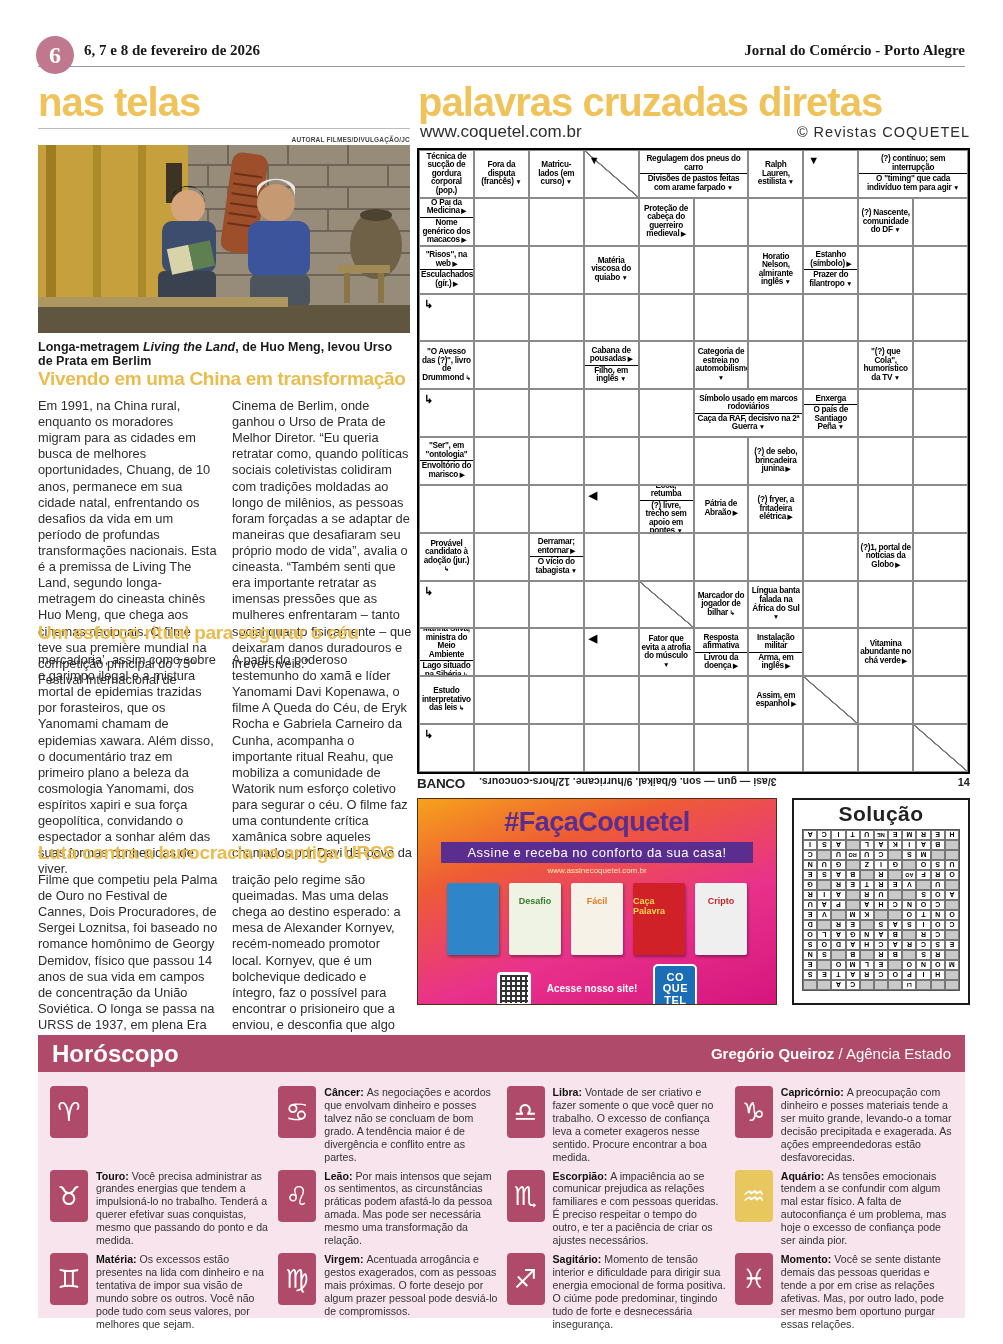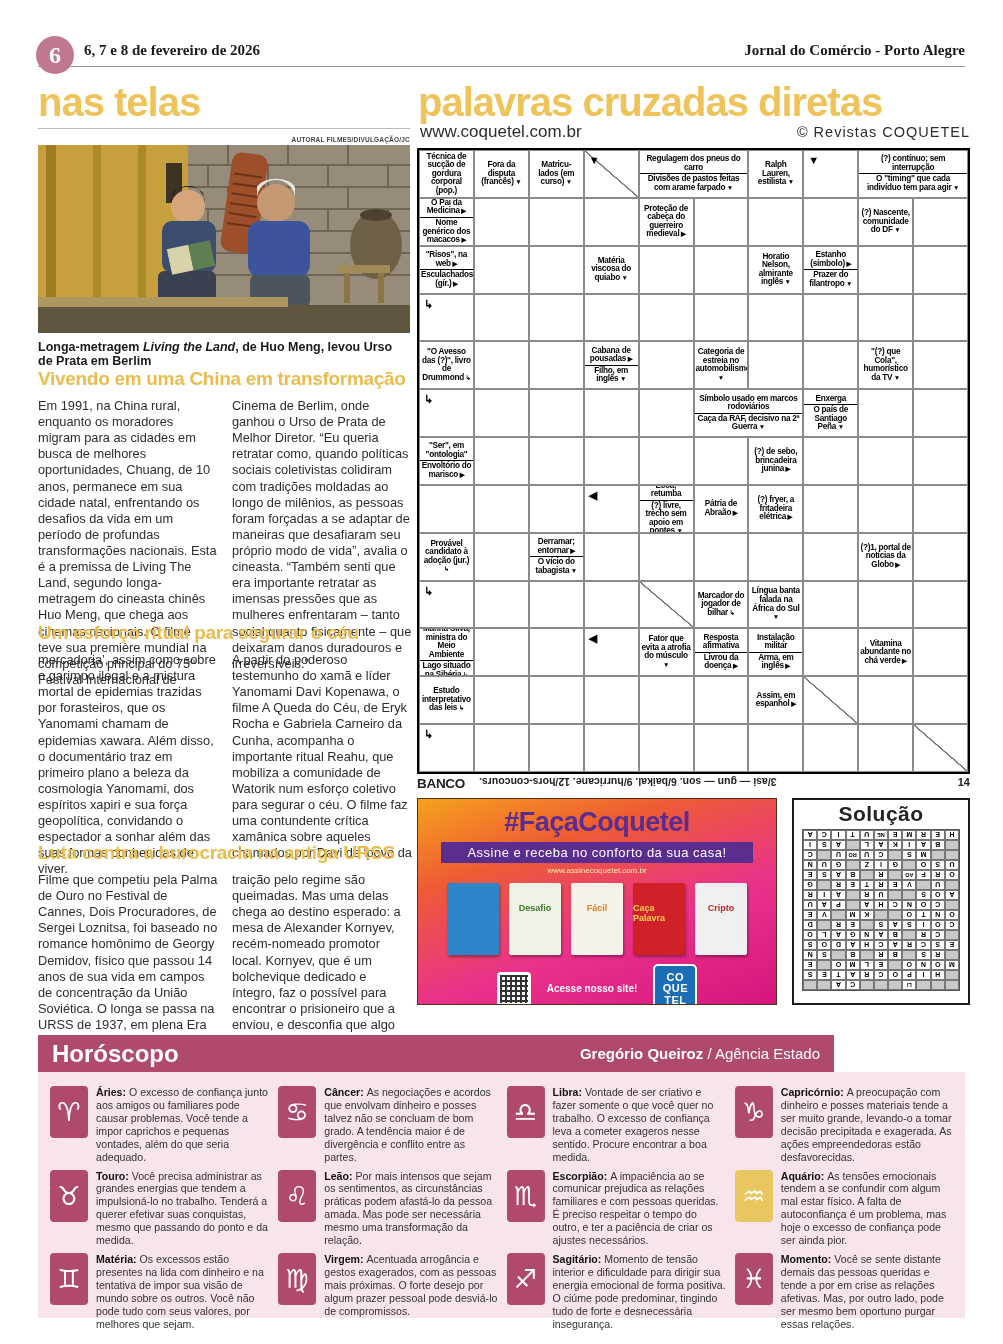--- a/index.html
+++ b/index.html
@@ -52,21 +52,21 @@
   .ad{position:absolute;left:417px;top:798px;width:360px;height:207px;border:1px solid #4a3218;
       box-sizing:border-box;background:linear-gradient(160deg,#f6a21c 0%,#ee5b35 28%,#e9328b 62%,#d6157e 100%);
       overflow:hidden;}
   .ad-title{text-align:center;font-size:27px;font-weight:bold;color:#5b2d8e;margin-top:8px;letter-spacing:-.5px;}
   .ad-bar{margin:4px auto 0;width:312px;background:#5b2d8e;color:#fff;font-size:13px;text-align:center;
           padding:3px 0;letter-spacing:.5px;}
   .ad-url{text-align:center;font-size:8px;color:#ffe9b0;margin-top:3px;}
   .ad-covers{display:flex;justify-content:center;gap:10px;margin-top:8px;}
   .cover{width:52px;height:72px;border-radius:2px;box-shadow:1px 2px 3px rgba(0,0,0,.35);
          display:flex;align-items:flex-start;justify-content:center;font-weight:bold;
-         font-size:9px;padding-top:20px;box-sizing:border-box;}
+         font-size:9px;padding-top:13px;box-sizing:border-box;}
   .ad-foot{display:flex;align-items:center;justify-content:center;gap:16px;margin-top:9px;}
   .qr{width:34px;height:34px;background:#fff;border-radius:4px;padding:3px;box-sizing:border-box;}
   .qr-inner{width:100%;height:100%;
     background:
       linear-gradient(90deg,#333 2px,transparent 2px) 0 0/5px 5px,
       linear-gradient(#333 2px,transparent 2px) 0 0/5px 5px,#fff;}
   .ad-access{color:#fff;font-weight:bold;font-size:10px;text-align:center;line-height:1.15;}
   .cq-logo{width:40px;height:46px;background:#1b6db5;border:2px solid #fff;border-radius:5px;
            color:#fff;font-weight:bold;font-size:11px;line-height:1.05;display:flex;flex-direction:column;
            align-items:center;justify-content:center;letter-spacing:.5px;}
@@ -74,21 +74,21 @@
   .solution{position:absolute;left:792px;top:798px;width:178px;height:207px;border:2px solid #1a1a1a;
             box-sizing:border-box;background:#fff;}
   .sol-title{text-align:center;font-weight:bold;font-size:21px;margin-top:2px;letter-spacing:.5px;}
   #sol-grid{margin:3px auto 0;width:156px;display:grid;grid-template-columns:repeat(11,1fr);
             transform:rotate(180deg);border:1px solid #555;}
   .sc{height:10px;border:0.5px solid #777;box-sizing:border-box;font-size:7px;font-weight:bold;
       display:flex;align-items:center;justify-content:center;background:#fff;color:#000;overflow:hidden;}
   .sc.gray{background:#c9c9c9;}
   .sc.small{font-size:5.5px;}
   
-  .horo-bar{position:absolute;left:38px;top:1035px;width:796px;height:37px;background:#b04a6b;
+  .horo-bar{position:absolute;left:38px;top:1035px;width:927px;height:37px;background:#b04a6b;
             color:#fff;display:flex;align-items:center;justify-content:space-between;
             padding:0 14px;box-sizing:border-box;}
   .horo-title{font-weight:bold;font-size:24px;}
   .horo-byline{font-size:15px;}
   .horo-byline b{font-weight:bold;}
   .horo-body{position:absolute;left:38px;top:1072px;width:927px;height:246px;background:#f7e4ec;}
   #horo-grid{display:grid;grid-template-columns:repeat(4,1fr);grid-auto-rows:1fr;
              padding:14px 10px 10px 12px;height:218px;box-sizing:content-box;column-gap:8px;row-gap:6px;}
   .horo-entry{display:flex;gap:8px;}
   .horo-icon{flex:0 0 38px;height:52px;border-radius:4px;background:#b04a6b;color:#fff;
@@ -654,21 +654,20 @@
   </div>
 
   <div class="horo-bar">
     <span class="horo-title">Horóscopo</span>
     <span class="horo-byline"><b>Gregório Queiroz</b><span> / Agência Estado</span></span>
   </div>
   <div class="horo-body">
     <div id="horo-grid">
         <div class="horo-entry">
           <div class="horo-icon">♈</div>
-          <div class="horo-text"><b>Áries: </b>O excesso de confiança junto aos amigos ou familiares pode causar problemas. Você tende a impor caprichos e pequenas vontades, além do que seria adequado.</div>
         </div>
         <div class="horo-entry">
           <div class="horo-icon">♋</div>
           <div class="horo-text"><b>Câncer: </b>As negociações e acordos que envolvam dinheiro e posses talvez não se concluam de bom grado. A tendência maior é de divergência e conflito entre as partes.</div>
         </div>
         <div class="horo-entry">
           <div class="horo-icon">♎</div>
           <div class="horo-text"><b>Libra: </b>Vontade de ser criativo e fazer somente o que você quer no trabalho. O excesso de confiança leva a cometer exageros nesse sentido. Procure encontrar a boa medida.</div>
         </div>
         <div class="horo-entry">

